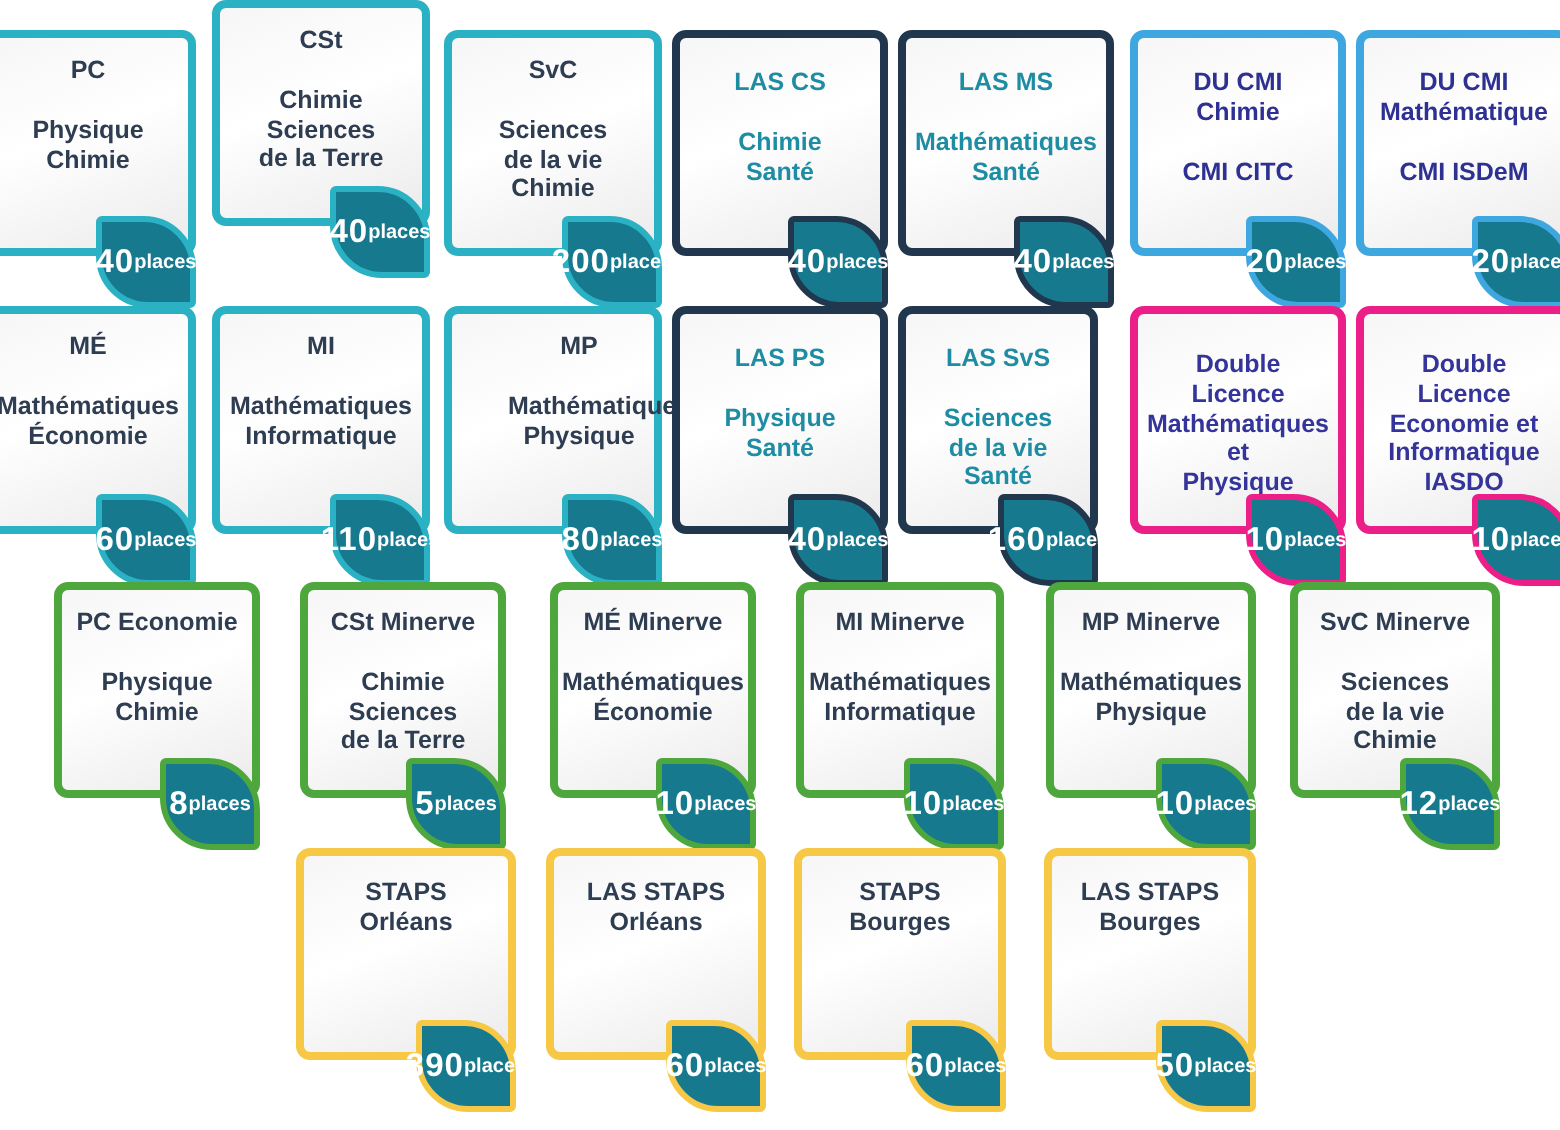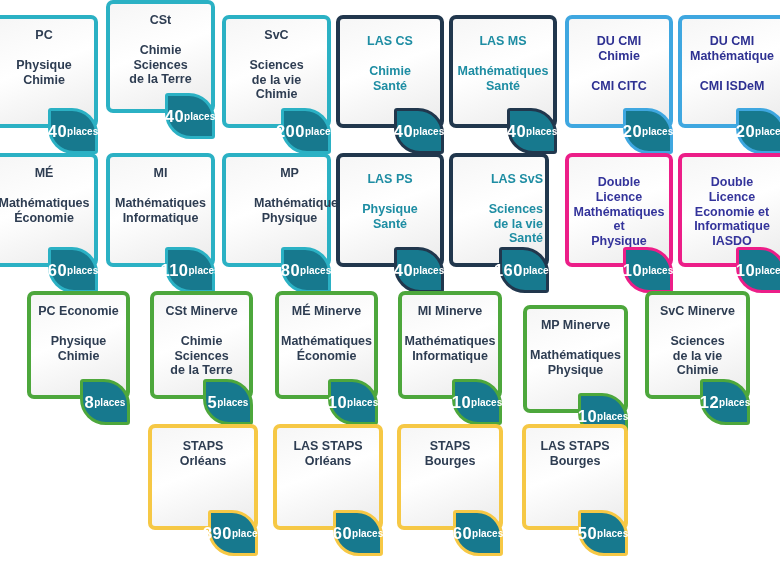--- a/index.html
+++ b/index.html
@@ -160,21 +160,21 @@
   <div class="card navy" style="left: 336px; top: 153px; width: 108px; height: 114px; --border: #21374d; --text: #1e8da3;">
     <div class="heading">LAS PS</div>
     <div class="body">Physique
 Santé</div>
     <div class="badge">
       <span class="badge-num">40</span>
       <span class="badge-label">places</span>
     </div>
   </div>
 
-  <div class="card navy" style="left: 449px; top: 153px; width: 100px; height: 114px; text-align: right; --border: #21374d; --text: #1e8da3;">
+  <div class="card navy" style="left: 449px; top: 153px; width: 100px; height: 114px; --border: #21374d; --text: #1e8da3;">
     <div class="heading">LAS SvS</div>
     <div class="body">Sciences
 de la vie
 Santé</div>
     <div class="badge">
       <span class="badge-num">160</span>
       <span class="badge-label">places</span>
     </div>
   </div>
 
@@ -238,21 +238,21 @@
   <div class="card green" style="left: 398px; top: 291px; width: 104px; height: 108px; --border: #4da73c; --text: #2e3d52;">
     <div class="heading">MI Minerve</div>
     <div class="body">Mathématiques
 Informatique</div>
     <div class="badge">
       <span class="badge-num">10</span>
       <span class="badge-label">places</span>
     </div>
   </div>
 
-  <div class="card green" style="left: 523px; top: 291px; width: 105px; height: 108px; margin-top: 14px; --border: #4da73c; --text: #2e3d52;">
+  <div class="card green" style="left: 523px; top: 291px; width: 105px; height: 108px; --border: #4da73c; --text: #2e3d52;">
     <div class="heading">MP Minerve</div>
     <div class="body">Mathématiques
 Physique</div>
     <div class="badge">
       <span class="badge-num">10</span>
       <span class="badge-label">places</span>
     </div>
   </div>
 
   <div class="card green" style="left: 645px; top: 291px; width: 105px; height: 108px; --border: #4da73c; --text: #2e3d52;">

